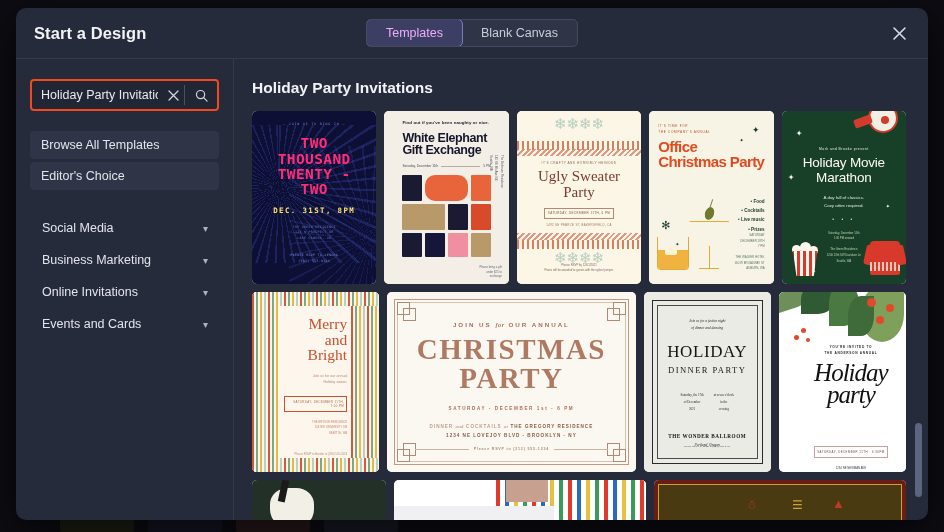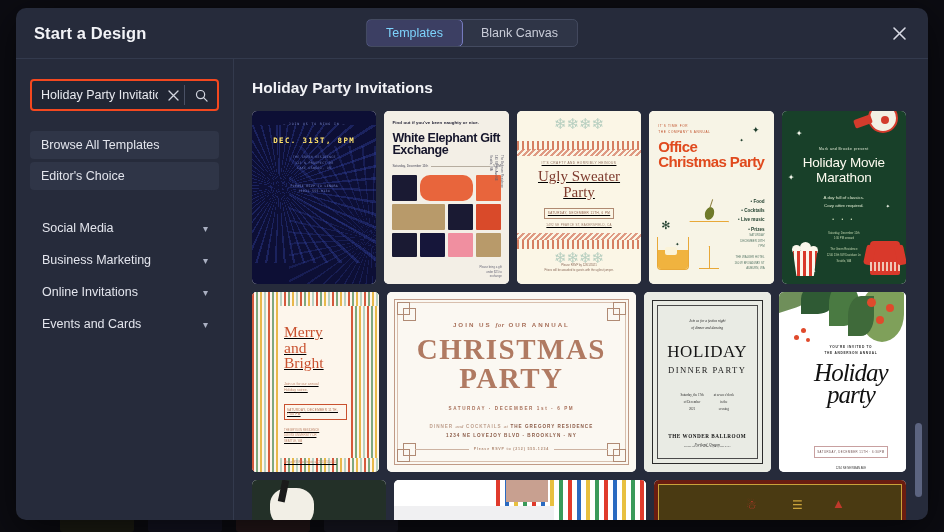--- a/index.html
+++ b/index.html
@@ -51,21 +51,21 @@
   .tab {
     padding: 6px 19px;
     font-size: 12.5px;
     color: #c9ccd8;
     cursor: pointer;
     border: none; background: transparent;
     font-family: "Liberation Sans", sans-serif;
   }
   .tab.active {
     background: #3c3f63;
-    color: #7dd3fc;
+    color: #f0abfc;
     border: 1px solid #7a7fc4;
     border-radius: 5px;
     margin: -1px;
   }
   .close-btn {
     position: absolute; right: 16px; top: 50%; transform: translateY(-50%);
     width: 26px; height: 26px;
     display: flex; align-items: center; justify-content: center;
     cursor: pointer; color: #d8dae4;
   }
@@ -174,21 +174,21 @@
     line-height: 1.04; letter-spacing: .4px; margin-top: 9px;
     font-family: "DejaVu Sans Mono", monospace; }
   .c-ny .date { color: #ffe36b; font-size: 7.4px; font-weight: bold;
     letter-spacing: 1.4px; margin-top: 9px;
     font-family: "DejaVu Sans Mono", monospace; }
   .c-ny .sub { color: #6878c0; margin-top: 10px; font-family: "DejaVu Sans Mono", monospace; }
   .c-ny .rsvp { color: #7b8ad0; margin-top: 12px; font-family: "DejaVu Sans Mono", monospace; }
   .c-ny .top { color: #7b8ad0; letter-spacing: .9px; font-family: "DejaVu Sans Mono", monospace; }
 
   
-  .c-we { background: #f3efe6; padding: 9px 8px; }
+  .c-we { background: #f3efe6; padding: 9px 18px; }
   .c-we .top { color: #1a1a2e; font-weight: bold; font-size: 4.4px; line-height: 1.5; letter-spacing: .1px; }
   .c-we .hl { color: #15152b; font-weight: bold; font-size: 12.5px;
     line-height: 1.02; letter-spacing: -.4px; margin-top: 5px;
     font-family: "Liberation Sans", sans-serif; }
   .c-we .rule { display: flex; align-items: center; gap: 3px; margin-top: 7px; }
   .c-we .rule .ln { flex: 1; height: 1px; background: #b6ada0; }
   .c-we .rule span { font-size: 3.2px; color: #4a4a5a; }
   .c-we .gifts { display: grid; grid-template-columns: repeat(4,1fr);
     gap: 3px; margin-top: 7px; }
   .c-we .g { border-radius: 1px; position: relative; }
@@ -209,21 +209,21 @@
   .c-us .flakes {
     position: absolute; left: 0; right: 0; display: flex;
     justify-content: space-around; color: #b7cfc0; font-size: 15px;
   }
   .c-us .wave {
     position: absolute; left: 0; right: 0; height: 7px;
     background: repeating-linear-gradient(135deg, #d8836a 0 2px, transparent 2px 4px);
     opacity: .8;
   }
   .c-us .mid { position: absolute; left: 0; right: 0; top: 50px;
-    text-align: center; padding: 0 14px; text-decoration: underline; }
+    text-align: center; padding: 0 14px; }
   .c-us .topt { font-size: 3.2px; color: #8a6a5a; letter-spacing: .5px; }
   .c-us .hl { font-family: "Liberation Serif", serif; color: #7e3b2e;
     font-size: 15px; line-height: 1.05; margin-top: 4px; }
   .c-us .box { border: .7px solid #b08a72; font-size: 3px; color: #8a5a46;
     padding: 2.5px 2px; margin: 7px 13px 0; letter-spacing: .4px; }
   .c-us .addr { font-size: 2.9px; color: #9a7a68; margin-top: 4px; letter-spacing: .3px; }
   .c-us .bot { position: absolute; left: 0; right: 0; bottom: 11px;
     text-align: center; font-size: 2.8px; color: #8a6a5a; line-height: 1.8; }
 
   
@@ -296,22 +296,22 @@
     background: repeating-linear-gradient(90deg,
       #d4593c 0 2px, #fdf6ec 2px 4px, #7fa87e 4px 6px, #fdf6ec 6px 8px,
       #e8b84a 8px 10px, #fdf6ec 10px 12px, #b8d0c0 12px 14px, #fdf6ec 14px 16px);
   }
   .c-mb .stripes.l { left: 0; } .c-mb .stripes.r { right: 0; }
   .c-mb .hstripes { position: absolute; left: 0; right: 0; height: 14px;
     background: repeating-linear-gradient(90deg,
       #d4593c 0 2px, #fdf6ec 2px 4px, #7fa87e 4px 6px, #fdf6ec 6px 8px,
       #e8b84a 8px 10px, #fdf6ec 10px 12px, #b8d0c0 12px 14px, #fdf6ec 14px 16px); }
   .c-mb .hstripes.t { top: 0; } .c-mb .hstripes.b { bottom: 0; }
-  .c-mb .mid { position: absolute; left: 28px; right: 28px; top: 32px;
-    text-align: left; padding: 0 4px; text-decoration: underline; }
+  .c-mb .mid { position: absolute; left: 28px; right: 28px; top: 24px;
+    text-align: right; padding: 0 4px; }
   .c-mb .hl { font-family: "Liberation Serif", serif; color: #c9512f;
     font-size: 15.5px; line-height: 1.0; }
   .c-mb .sub { font-size: 3.6px; color: #c08a70; margin-top: 10px; line-height: 1.9; }
   .c-mb .box { border: .7px solid #c9512f; font-size: 2.9px; color: #b06a4a;
     padding: 3px 2px; margin-top: 10px; letter-spacing: .4px; }
   .c-mb .addr { font-size: 2.8px; color: #c08a70; margin-top: 8px; line-height: 1.9; }
   .c-mb .rs { font-size: 2.8px; color: #c08a70; margin-top: 16px; }
 
   
   .c-cp { background: #fbf8f2; font-weight: bold; }
@@ -454,20 +454,21 @@
       <div class="content-title">Holiday Party Invitations</div>
 
       <div class="grid-row r1">
 
         <div class="card">
           <div class="ct c-ny">
             <div class="burst"></div>
               <div class="burst2"></div>
             <div class="inner">
               <div class="tiny top">— JOIN US TO RING IN —</div>
+              <div class="hl">TWO THOUSAND TWENTY - TWO</div>
               <div class="date">DEC. 31ST, 8PM</div>
               <div class="tiny sub" style="white-space:pre-line">THE GREEN RESIDENCE
 123 N PROSPECT DR
 LAKE OSWEGO, OR</div>
               <div class="tiny rsvp" style="white-space:pre-line">PLEASE RSVP TO LENORA
 (503) 555-0134</div>
             </div>
           </div>
         </div>
 

